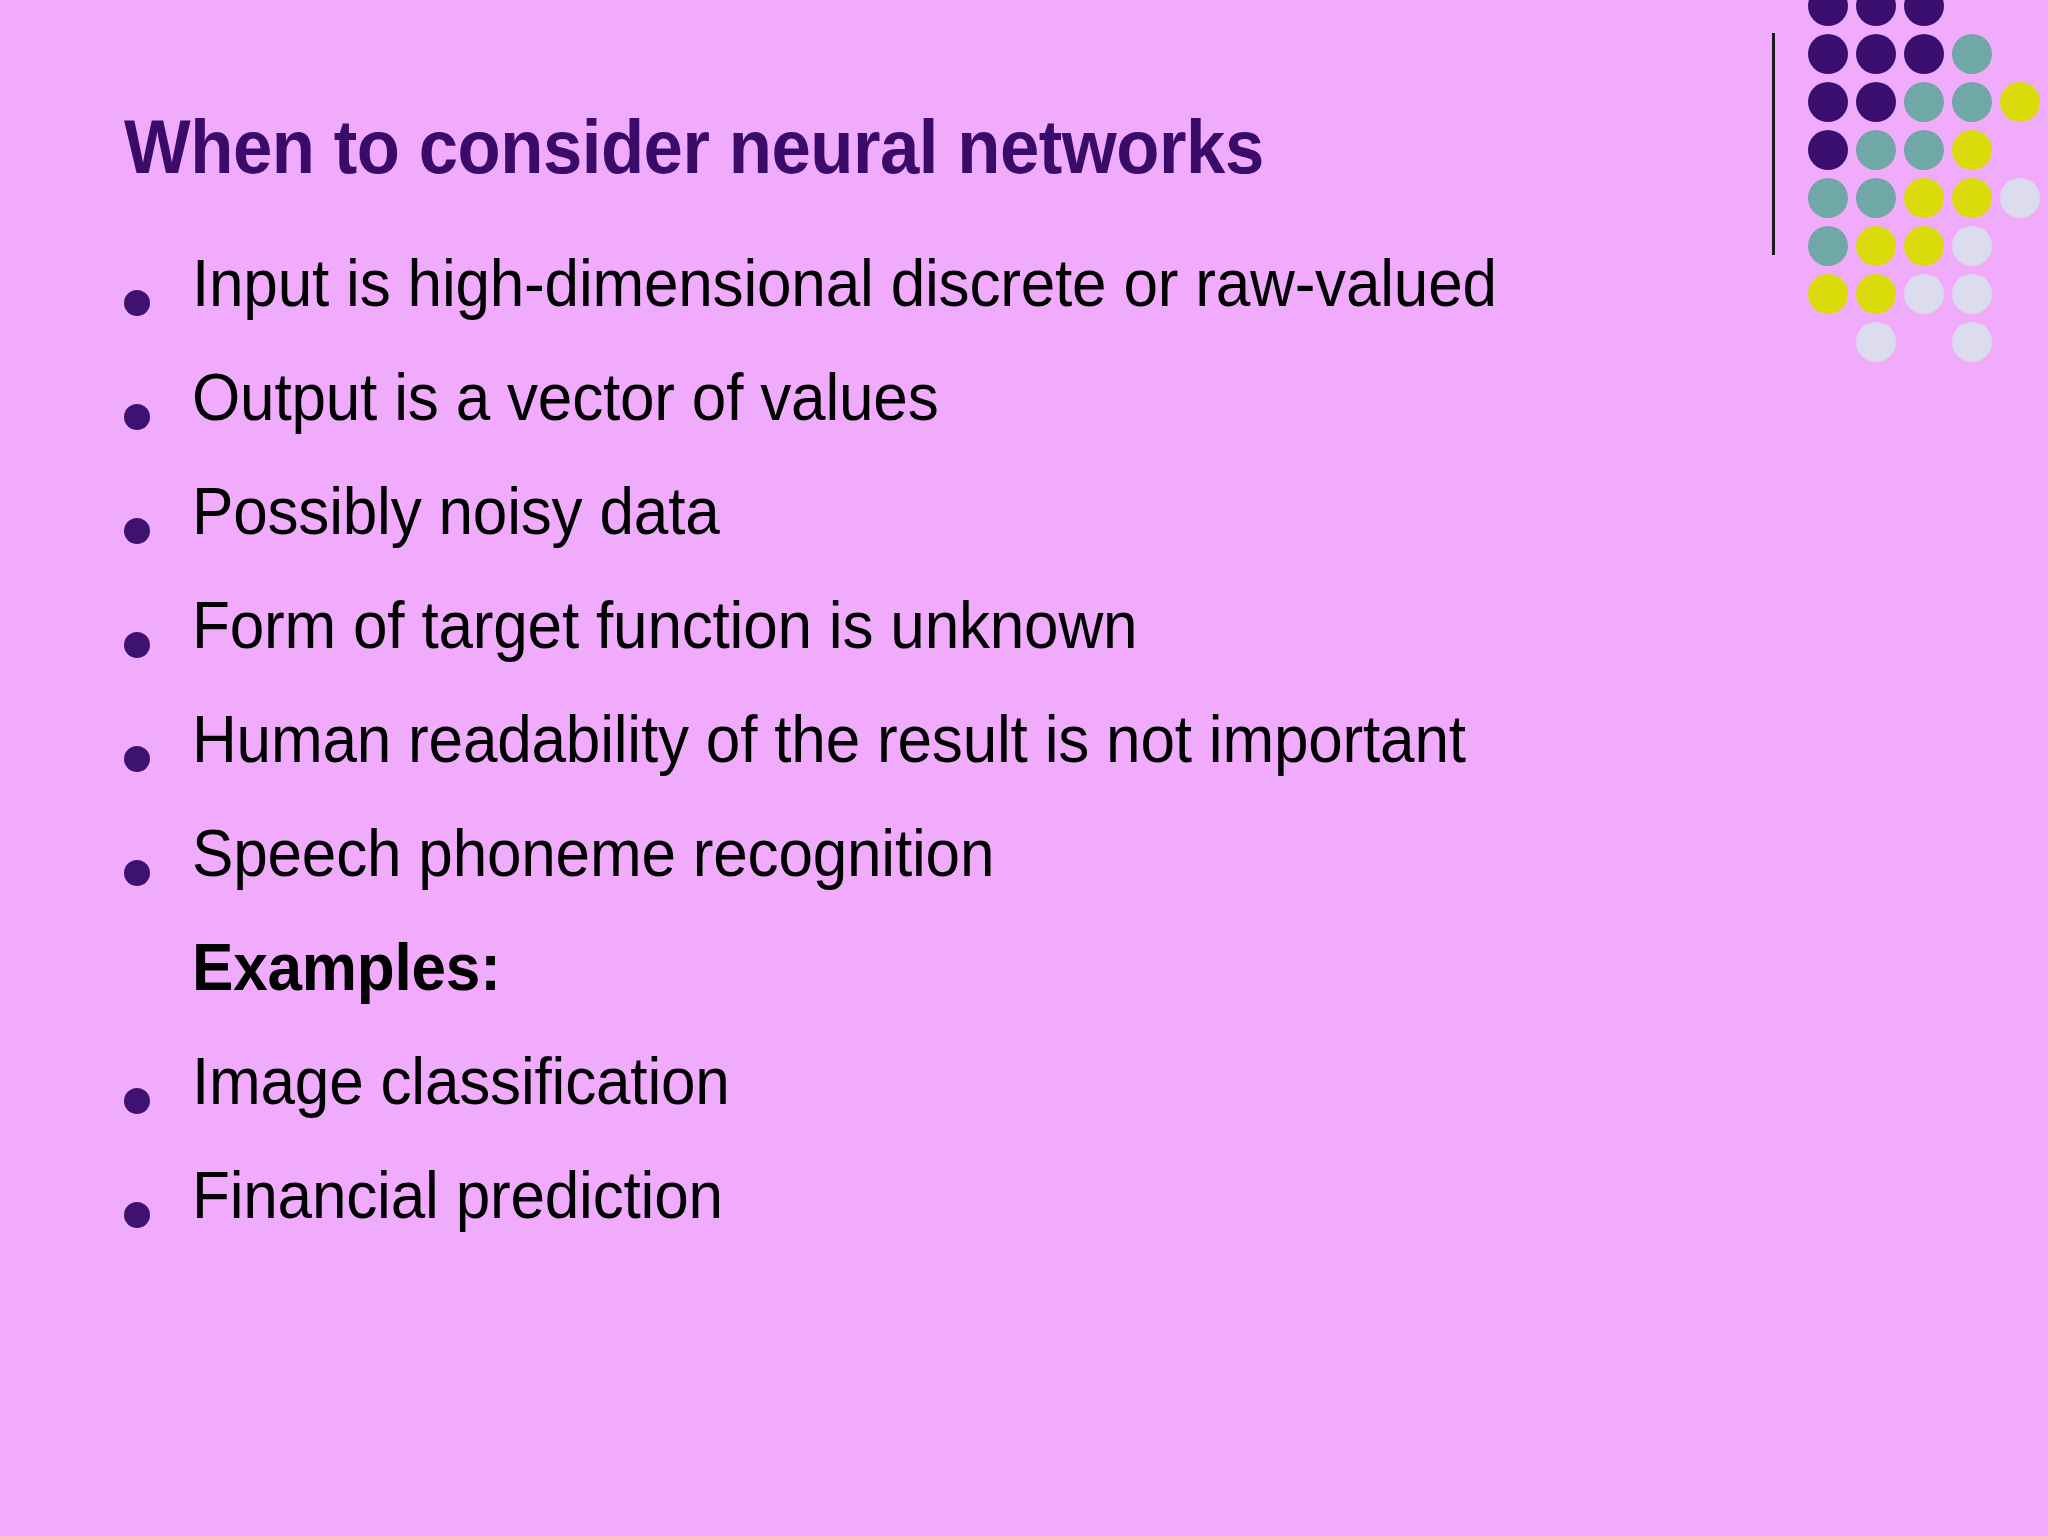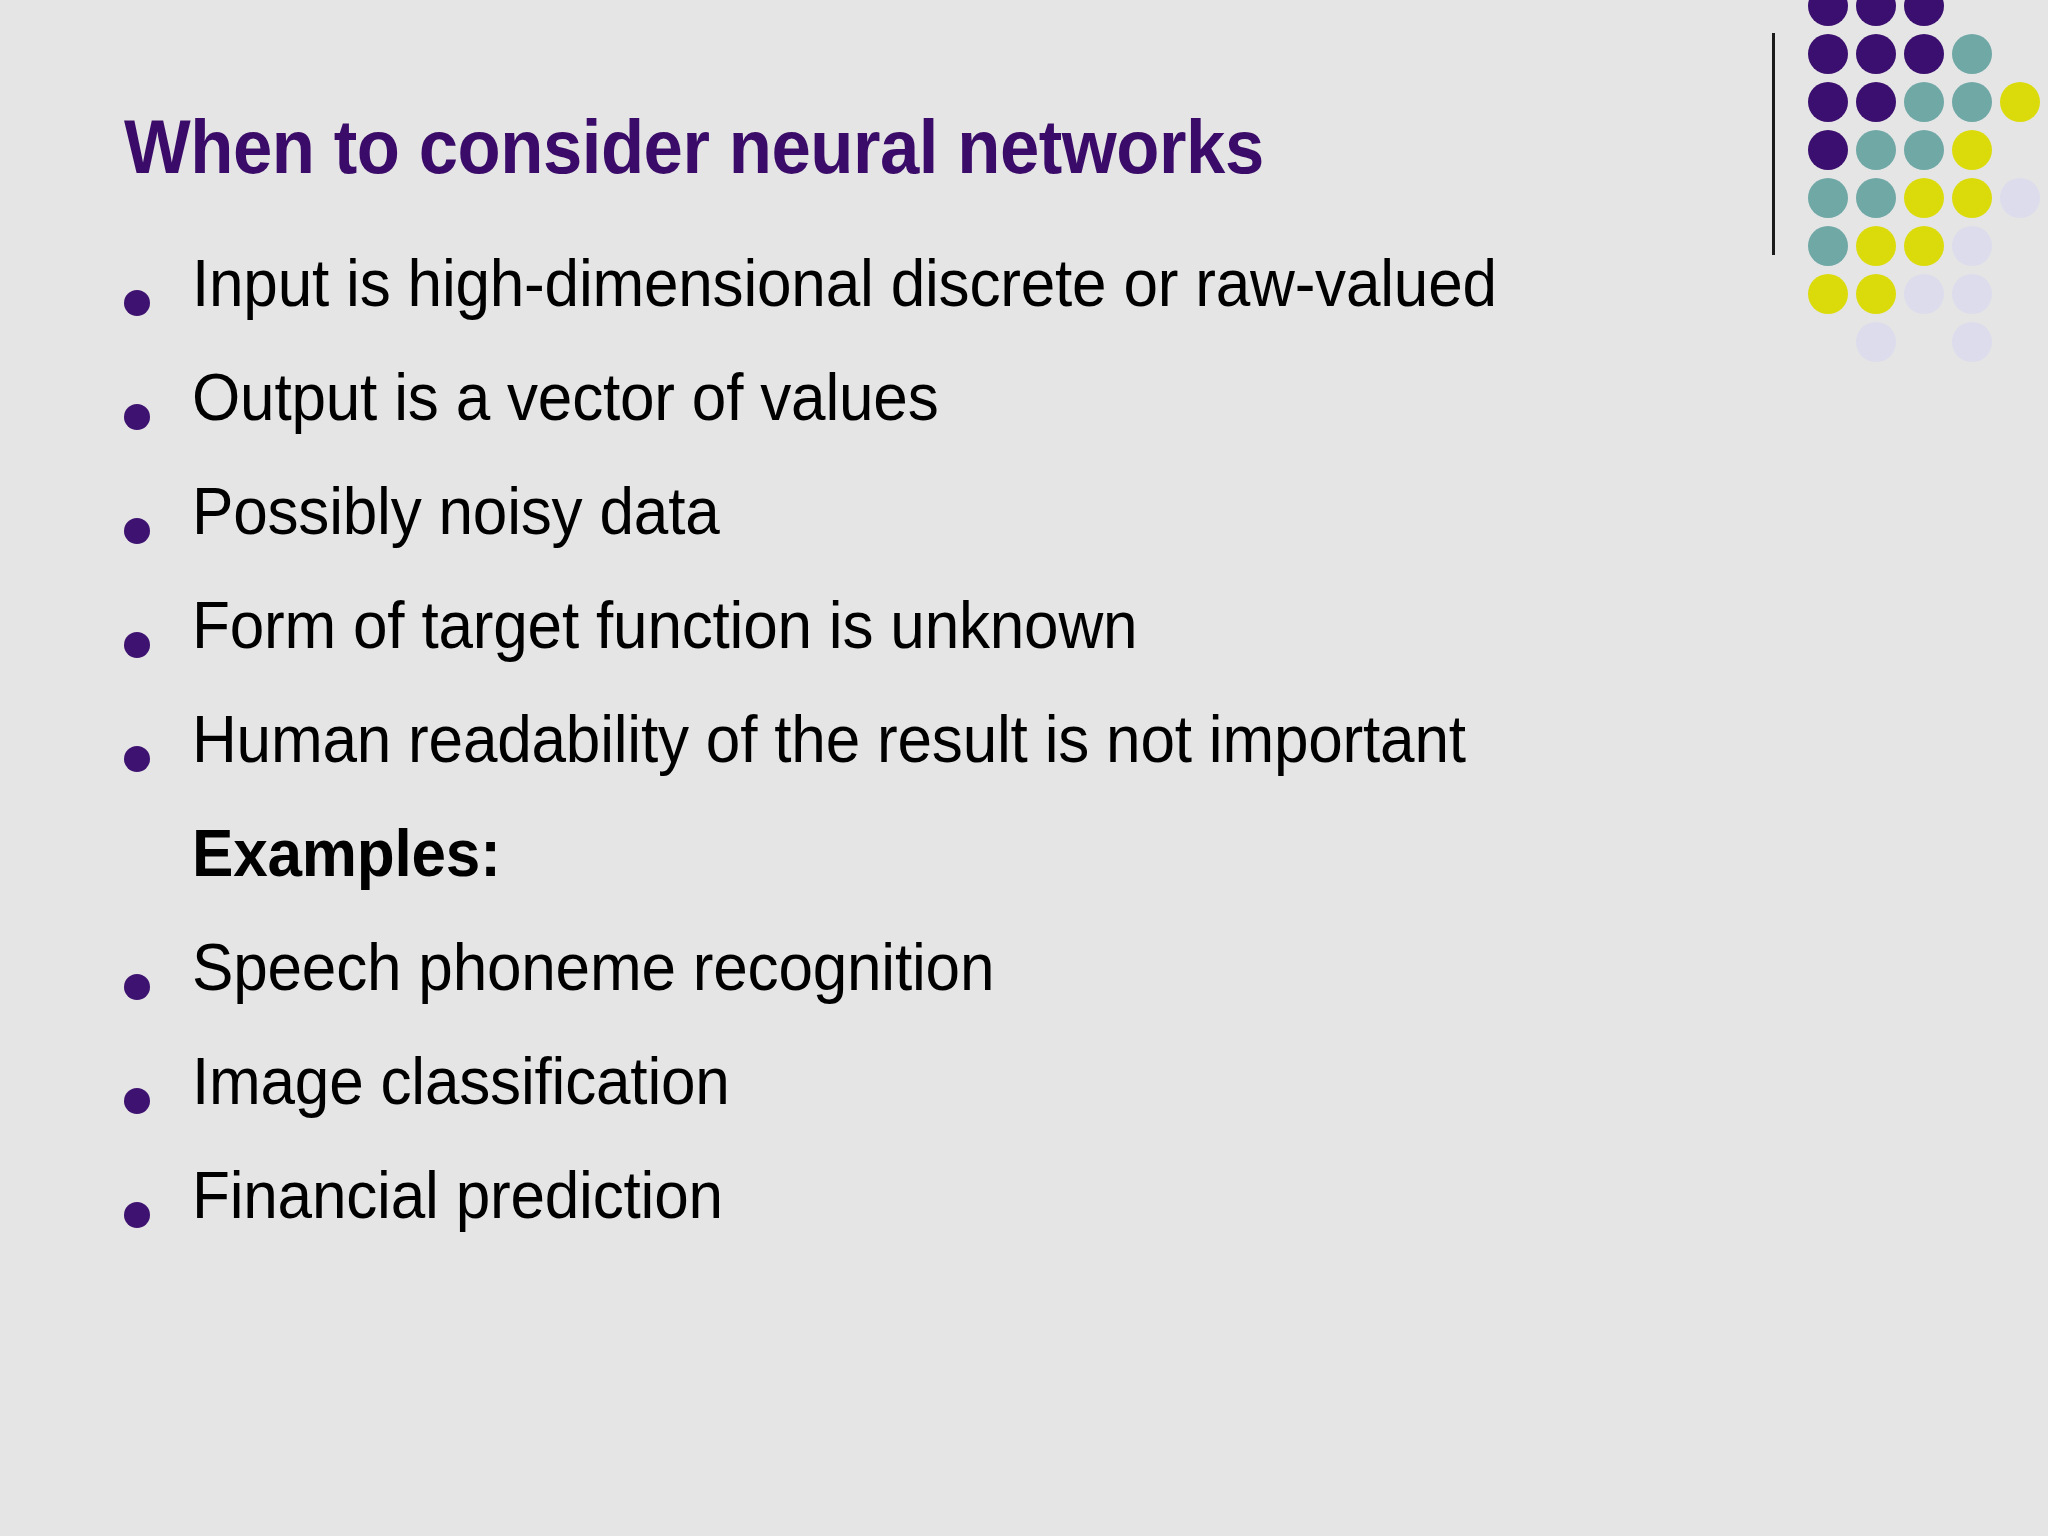--- a/index.html
+++ b/index.html
@@ -8,21 +8,21 @@
     padding: 0;
     background: #ffffff;
   }
   body {
     font-family: "Liberation Sans", sans-serif;
   }
   .slide {
     position: relative;
     width: 2048px;
     height: 1536px;
-    background: #e5e5e5;
+    background: #f0abfc;
     overflow: hidden;
   }
 
   
   .deco {
     position: absolute;
     top: 0px;
     left: 1772px;
     width: 276px;
     height: 300px;
@@ -182,36 +182,36 @@
           <span class="bulletdot" style="background: rgb(62, 18, 112);"></span>
         </div>
         <div class="text">Form of target function is unknown</div>
       </div>
       <div class="row">
         <div class="marker">
           <span class="bulletdot" style="background: rgb(62, 18, 112);"></span>
         </div>
         <div class="text">Human readability of the result is not important</div>
       </div>
+      <div class="row">
+        <div class="marker">
+          <span class="bulletdot" style="background: rgb(62, 18, 112);"></span>
+        </div>
+        <div class="text">Speech phoneme recognition</div>
+      </div>
       <div class="row heading">
         <div class="marker">
           <span class="bulletdot"></span>
         </div>
         <div class="text">Examples:</div>
       </div>
       <div class="row">
         <div class="marker">
           <span class="bulletdot" style="background: rgb(62, 18, 112);"></span>
         </div>
-        <div class="text">Speech phoneme recognition</div>
-      </div>
-      <div class="row">
-        <div class="marker">
-          <span class="bulletdot" style="background: rgb(62, 18, 112);"></span>
-        </div>
         <div class="text">Image classification</div>
       </div>
       <div class="row">
         <div class="marker">
           <span class="bulletdot" style="background: rgb(62, 18, 112);"></span>
         </div>
         <div class="text">Financial prediction</div>
       </div>
     </div>
 

